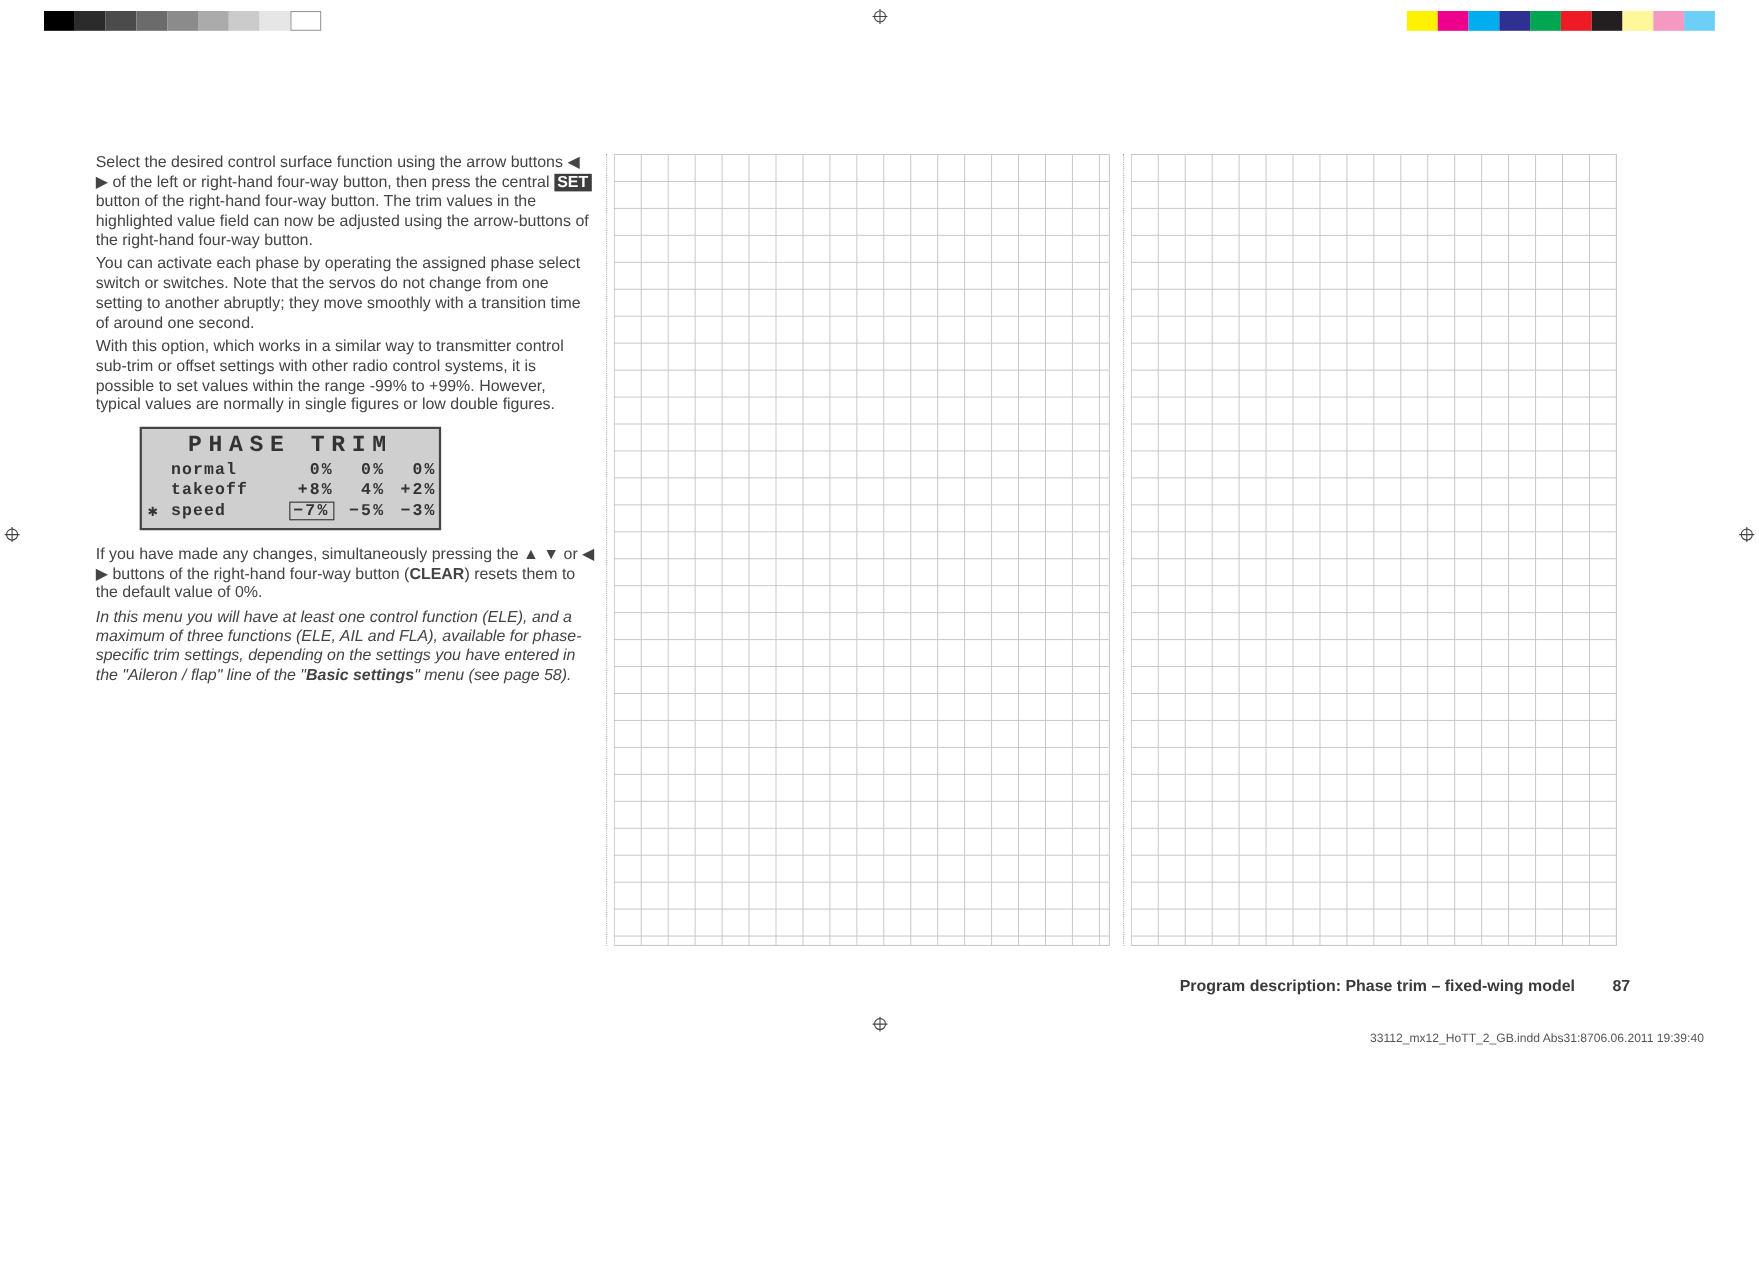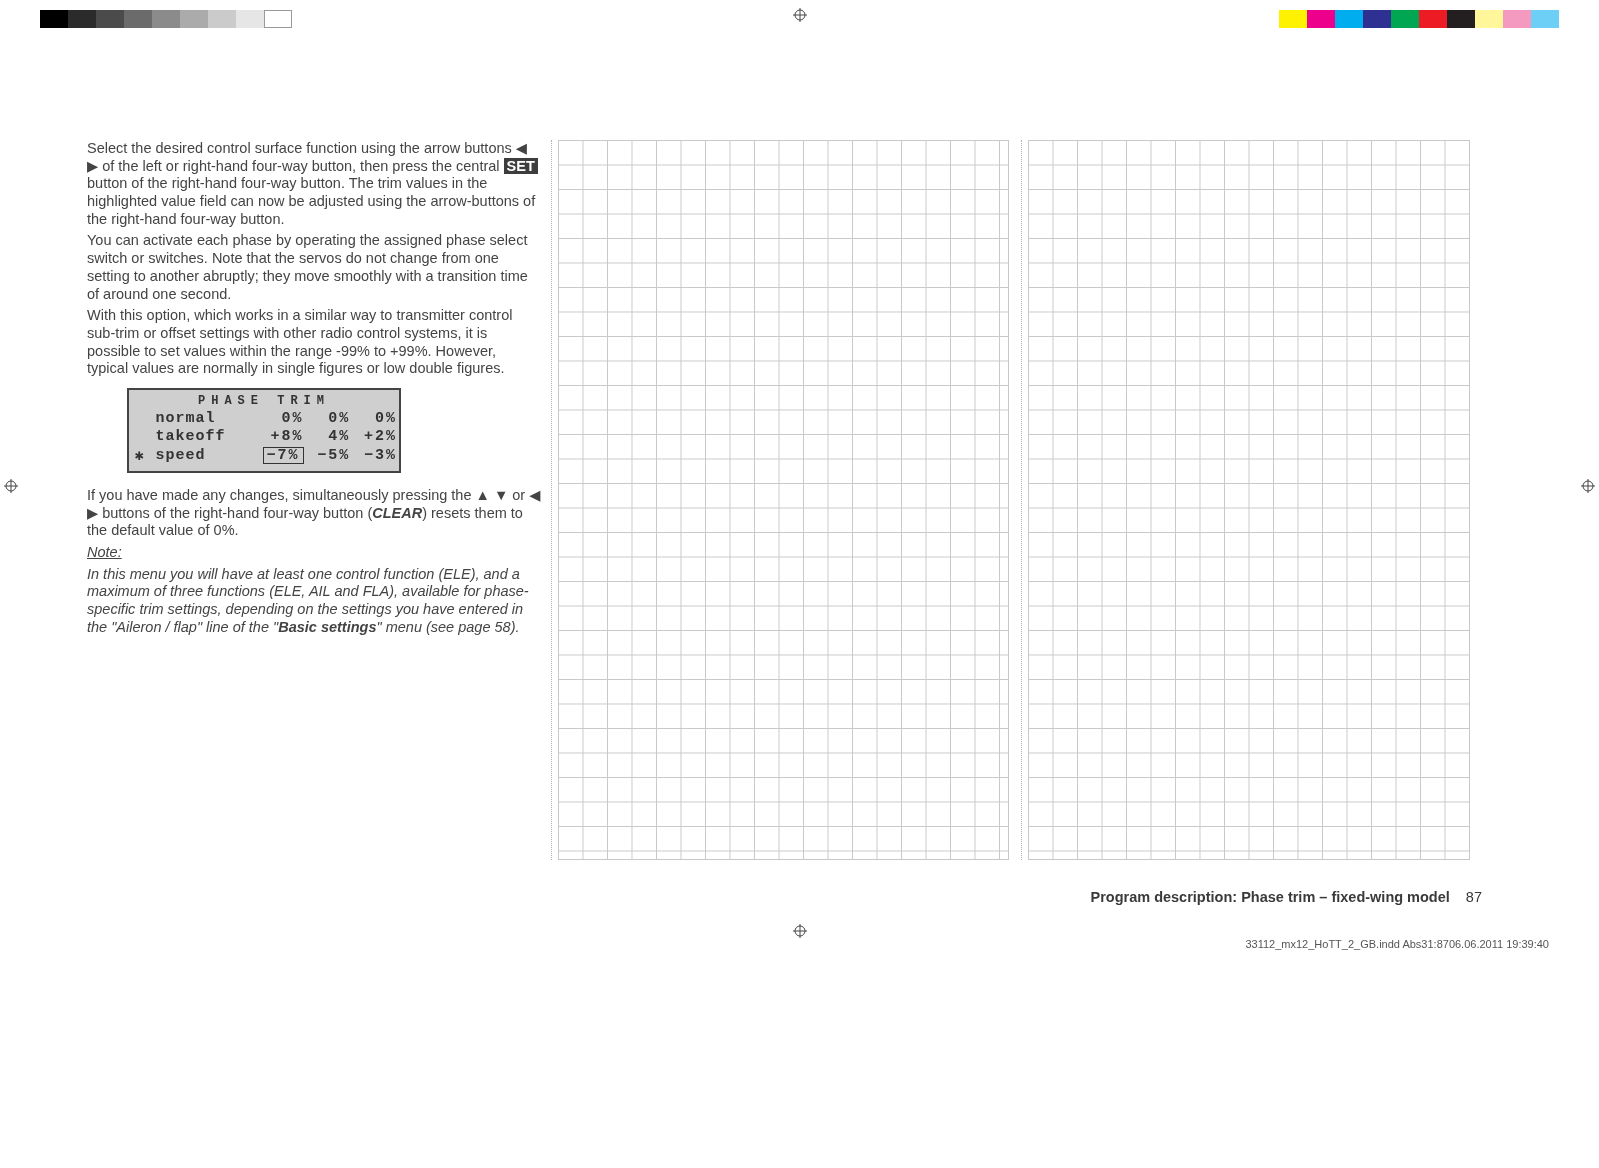--- a/index.html
+++ b/index.html
@@ -72,37 +72,37 @@
   }
   .text-col .note-body {
     font-style: italic;
   }
   .set-btn {
     background: #3d3d3d;
     color: #fff;
     font-weight: bold;
     padding: 0 3px;
   }
-  .clear-label { font-weight: bold; font-style: italic; }
+  .clear-label { font-weight: bold; }
   .arrow { font-family: Arial; }
 
   
   .lcd {
     margin: 10px 40px 14px 40px;
     border: 2px solid #444;
     background: #cfcfcf;
     font-family: "Courier New", monospace;
     font-weight: bold;
     color: #333;
     letter-spacing: 2px;
     text-align: center;
     padding: 4px 0 6px 0;
     width: 270px;
   }
-  .lcd .title { font-size: 12px; letter-spacing: 6px; margin-bottom: 2px; }
+  .lcd .title { font-size: 21px; letter-spacing: 6px; margin-bottom: 2px; }
   .lcd table {
     width: 100%;
     border-collapse: collapse;
     font-size: 15px;
   }
   .lcd td { padding: 0 2px; text-align: right; }
   .lcd td.name { text-align: left; padding-left: 10px; letter-spacing: 1px;}
   .lcd td.selbox { }
   .lcd .selbox-inner {
     display: inline-block;
@@ -129,22 +129,22 @@
   
   .page-footer {
     position: absolute;
     right: 0;
     bottom: 0;
     font-size: 14.5px;
     font-weight: bold;
     color: #3a3a3a;
   }
   .page-footer .num {
-    font-weight: normal;
-    margin-left: 12px;
+    font-weight: bold;
+    margin-left: 30px;
   }
 
   
   .slug {
     position: absolute;
     bottom: 218px;
     left: 50px;
     right: 50px;
     font-size: 11px;
     color: #555;
@@ -243,21 +243,20 @@
             <td>−5%</td>
             <td>−3%</td>
           </tr>
         </tbody>
           </table>
       </div>
 
       <p>
         <span>If you have made any changes, simultaneously pressing the </span><span class="arrow">▲ ▼</span><span> or </span><span class="arrow">◀ ▶</span><span> buttons of the right-hand four-way button (</span><span class="clear-label">CLEAR</span><span>) resets them to the default value of 0%.</span>
       </p>
-      <p class="note-label">Note:</p>
       <p class="note-body">
         <span>In this menu you will have at least one control function (ELE), and a maximum of three functions (ELE, AIL and FLA), available for phase-specific trim settings, depending on the settings you have entered in the "Aileron / flap" line of the "</span><span style="font-weight:bold">Basic settings</span><span>" menu (see page 58).</span>
       </p>
     </div>
 
     <div class="col">
       <div class="grid"></div>
     </div>
 
     <div class="col">

